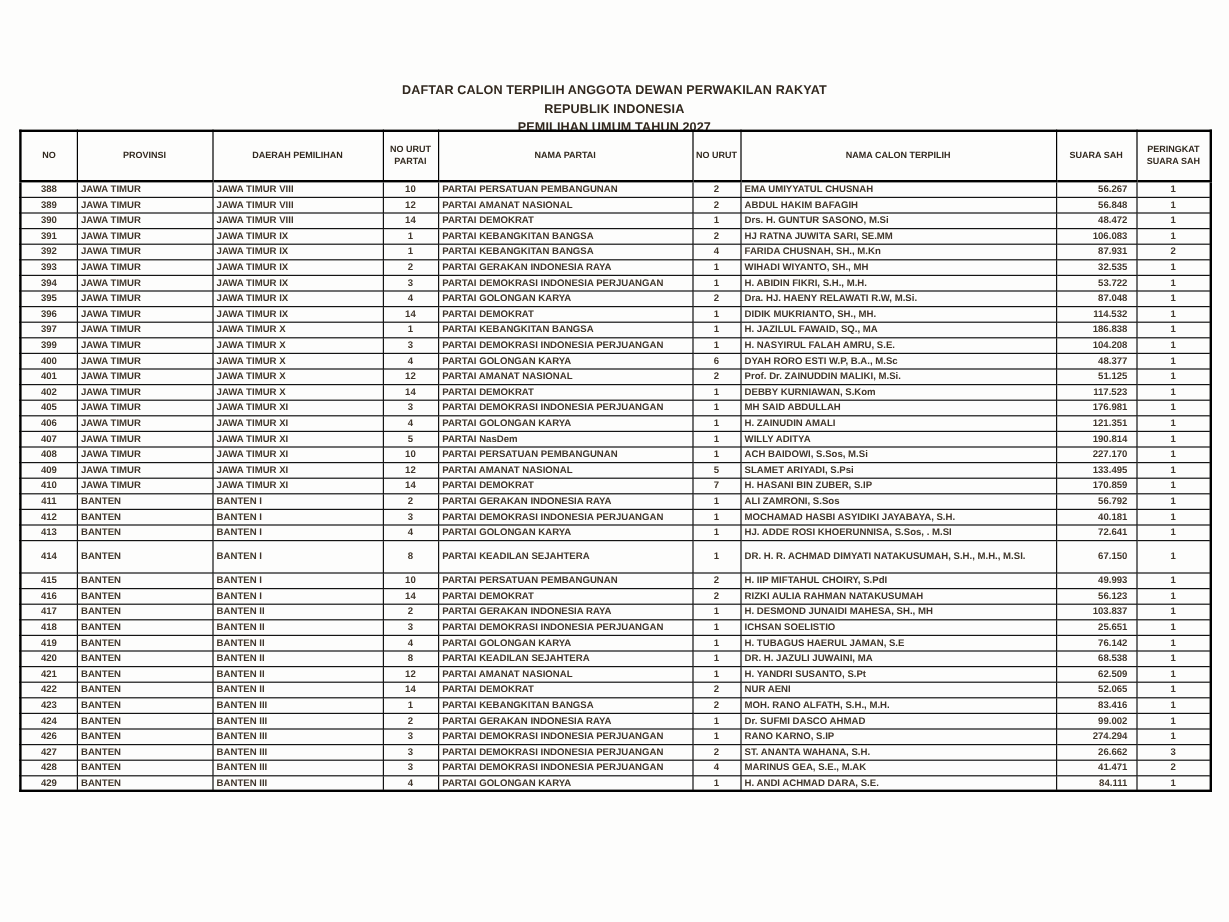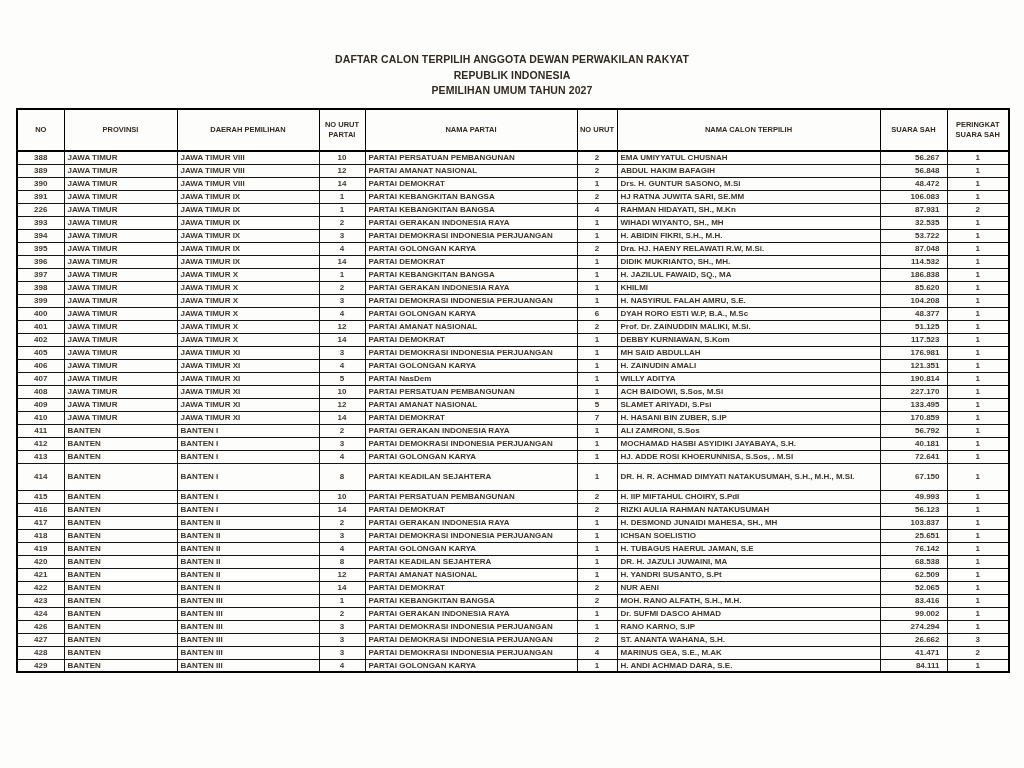--- a/index.html
+++ b/index.html
@@ -5,21 +5,21 @@
   * { box-sizing: border-box; }
   html, body {
     margin: 0; padding: 0;
     width: 1024px; height: 768px;
     background: #fdfdfc;
     font-family: "Liberation Sans", sans-serif;
     overflow: hidden;
   }
   .doc-title {
     position: absolute;
-    left: 0; top: 52px; width: 1024px;
+    left: 0; top: 68px; width: 1024px;
     text-align: center;
     font-weight: bold;
     font-size: 10.5px;
     line-height: 15.5px;
     color: #32291f;
     letter-spacing: 0.1px;
   }
   table.main-table {
     position: absolute;
     left: 16px; top: 108px;
@@ -129,27 +129,27 @@
         <td class="align-l">JAWA TIMUR</td>
         <td class="align-l">JAWA TIMUR IX</td>
         <td class="align-c">1</td>
         <td class="align-l">PARTAI KEBANGKITAN BANGSA</td>
         <td class="align-c">2</td>
         <td class="align-l">HJ RATNA JUWITA SARI, SE.MM</td>
         <td class="align-r">106.083</td>
         <td class="align-c">1</td>
       </tr>
       <tr>
-        <td class="align-c">226</td>
+        <td class="align-c">392</td>
         <td class="align-l">JAWA TIMUR</td>
         <td class="align-l">JAWA TIMUR IX</td>
         <td class="align-c">1</td>
         <td class="align-l">PARTAI KEBANGKITAN BANGSA</td>
         <td class="align-c">4</td>
-        <td class="align-l">RAHMAN HIDAYATI, SH., M.Kn</td>
+        <td class="align-l">FARIDA CHUSNAH, SH., M.Kn</td>
         <td class="align-r">87.931</td>
         <td class="align-c">2</td>
       </tr>
       <tr>
         <td class="align-c">393</td>
         <td class="align-l">JAWA TIMUR</td>
         <td class="align-l">JAWA TIMUR IX</td>
         <td class="align-c">2</td>
         <td class="align-l">PARTAI GERAKAN INDONESIA RAYA</td>
         <td class="align-c">1</td>
@@ -192,31 +192,20 @@
       </tr>
       <tr>
         <td class="align-c">397</td>
         <td class="align-l">JAWA TIMUR</td>
         <td class="align-l">JAWA TIMUR X</td>
         <td class="align-c">1</td>
         <td class="align-l">PARTAI KEBANGKITAN BANGSA</td>
         <td class="align-c">1</td>
         <td class="align-l">H. JAZILUL FAWAID, SQ., MA</td>
         <td class="align-r">186.838</td>
-        <td class="align-c">1</td>
-      </tr>
-      <tr>
-        <td class="align-c">398</td>
-        <td class="align-l">JAWA TIMUR</td>
-        <td class="align-l">JAWA TIMUR X</td>
-        <td class="align-c">2</td>
-        <td class="align-l">PARTAI GERAKAN INDONESIA RAYA</td>
-        <td class="align-c">1</td>
-        <td class="align-l">KHILMI</td>
-        <td class="align-r">85.620</td>
         <td class="align-c">1</td>
       </tr>
       <tr>
         <td class="align-c">399</td>
         <td class="align-l">JAWA TIMUR</td>
         <td class="align-l">JAWA TIMUR X</td>
         <td class="align-c">3</td>
         <td class="align-l">PARTAI DEMOKRASI INDONESIA PERJUANGAN</td>
         <td class="align-c">1</td>
         <td class="align-l">H. NASYIRUL FALAH AMRU, S.E.</td>

